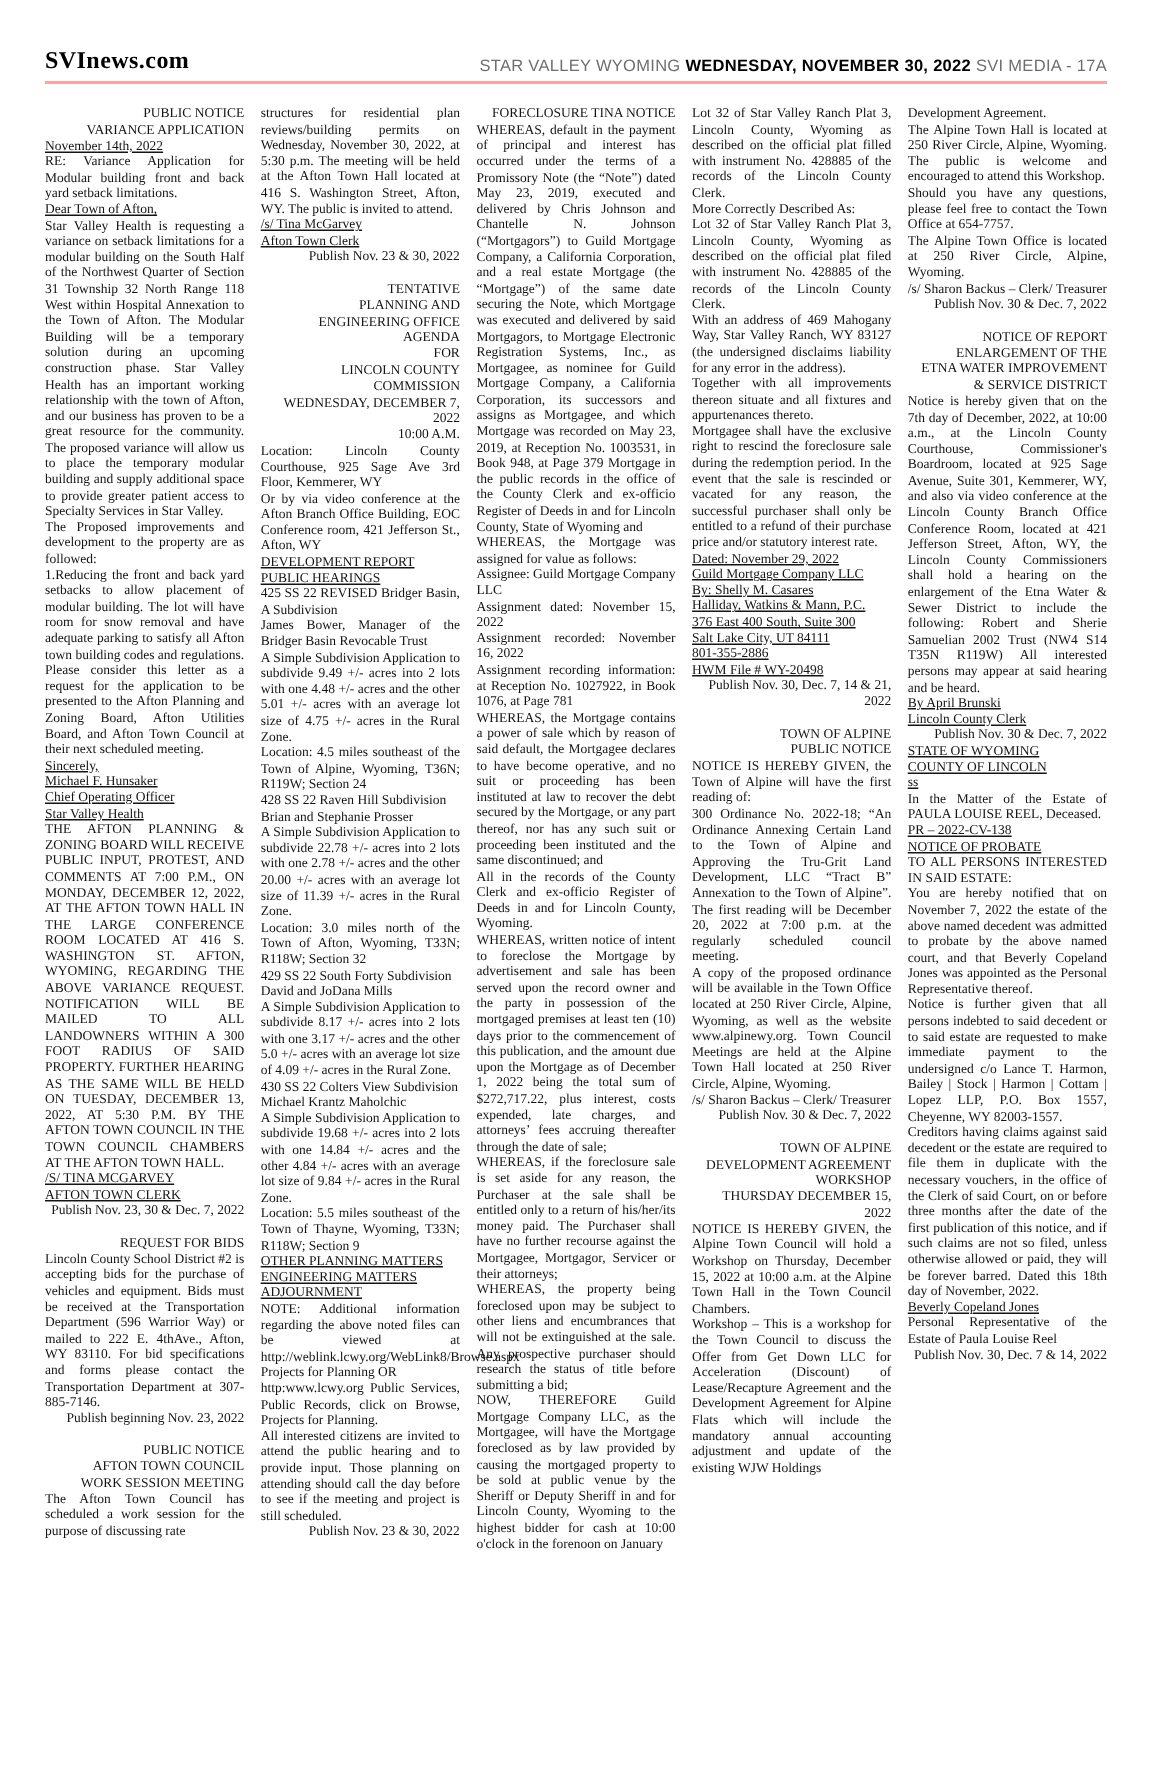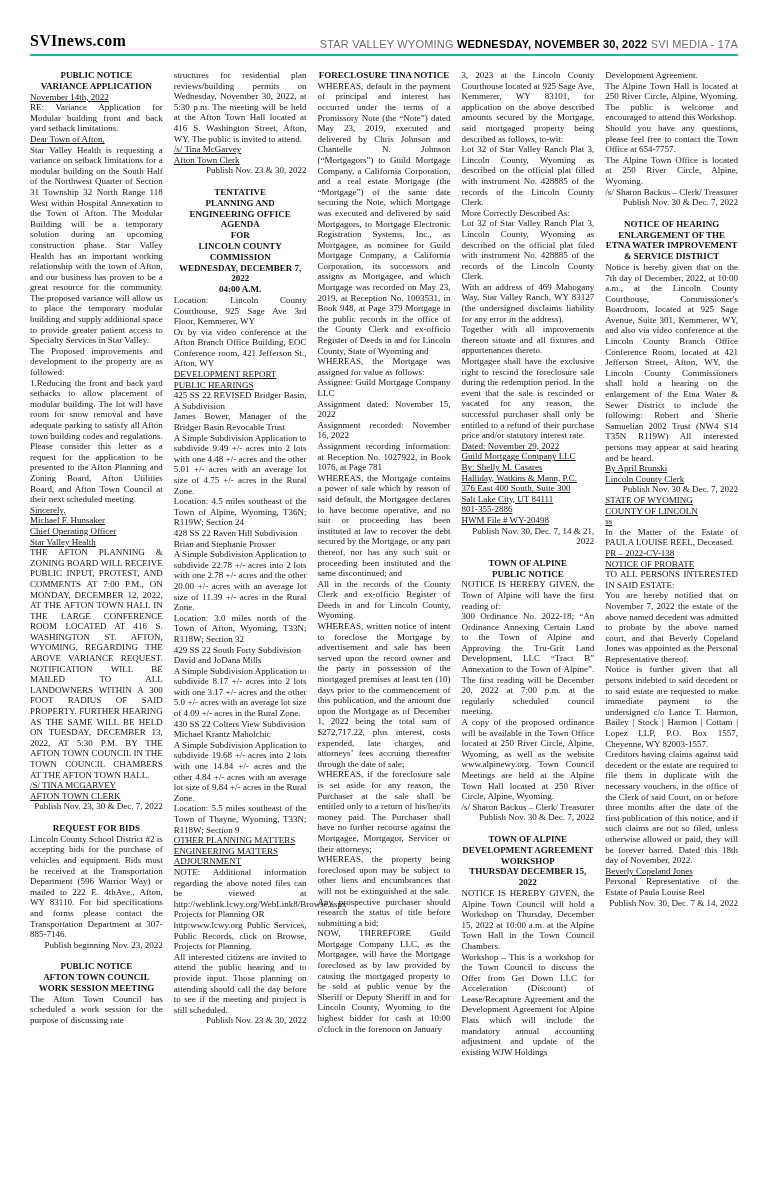--- a/index.html
+++ b/index.html
@@ -4,41 +4,41 @@
 <style>
   * { margin:0; padding:0; box-sizing:border-box; }
   html,body { background:#e8e8e8; }
   body { font-family:"Liberation Serif", serif; }
   .page {
     width:768px; height:1187px; background:#ffffff; margin:0 auto;
     padding:32px 30px 0 30px; overflow:hidden; color:#1a1a1a;
   }
   .masthead {
     display:flex; justify-content:space-between; align-items:flex-end;
-    border-bottom:2px solid #14b8a6; padding-bottom:4px;
+    border-bottom:2px solid #fca5a5; padding-bottom:4px;
   }
   .site-name {
     font-family:"Liberation Serif", serif; font-weight:bold;
     font-size:16px; letter-spacing:0.3px; color:#000;
   }
   .issue-line {
     font-family:"Liberation Sans", sans-serif; font-size:11px;
     color:#6e6e6e; letter-spacing:0.2px; white-space:nowrap;
   }
   .issue-line .date { color:#000; font-weight:bold; }
   .columns { display:flex; gap:11px; margin-top:14px; }
   .col {
     flex:1 1 0; min-width:0;
     font-size:9px; line-height:10.6px; color:#141414;
   }
   .para { text-align:justify; }
   .plain-line { text-align:left;text-decoration:underline; }
   .publish { font-weight:normal; text-align:right; }
   .notice-heading {
-    font-weight:bold; text-align:center; margin-top:11px; line-height:10.8px;
+    font-weight:normal; text-align:right; margin-top:11px; line-height:10.8px;
   }
   .col > :first-child { margin-top:0; }
 </style>
 </head>
 <body>
 
 <div class="page">
   <div class="masthead">
     <span class="site-name">SVInews.com</span>
     <span class="issue-line"><span>STAR VALLEY WYOMING </span><span class="date">WEDNESDAY, NOVEMBER 30, 2022</span><span> SVI MEDIA - 17A</span></span>
@@ -83,21 +83,21 @@
         <p class="publish">Publish Nov. 23 &amp; 30, 2022</p>
         <div class="notice-heading">
           <div>TENTATIVE</div>
           <div>PLANNING AND</div>
           <div>ENGINEERING OFFICE</div>
           <div>AGENDA</div>
           <div>FOR</div>
           <div>LINCOLN COUNTY</div>
           <div>COMMISSION</div>
           <div>WEDNESDAY, DECEMBER 7, 2022</div>
-          <div>04:00 A.M.</div>
+          <div>10:00 A.M.</div>
         </div>
         <p class="para">Location: Lincoln County Courthouse, 925 Sage Ave 3rd Floor, Kemmerer, WY</p>
         <p class="para">Or by via video conference at the Afton Branch Office Building, EOC Conference room, 421 Jefferson St., Afton, WY</p>
         <p class="plain-line">DEVELOPMENT REPORT</p>
         <p class="plain-line">PUBLIC HEARINGS</p>
         <p class="para">425 SS 22 REVISED Bridger Basin, A Subdivision</p>
         <p class="para">James Bower, Manager of the Bridger Basin Revocable Trust</p>
         <p class="para">A Simple Subdivision Application to subdivide 9.49 +/- acres into 2 lots with one 4.48 +/- acres and the other 5.01 +/- acres with an average lot size of 4.75 +/- acres in the Rural Zone.</p>
         <p class="para">Location: 4.5 miles southeast of the Town of Alpine, Wyoming, T36N; R119W; Section 24</p>
         <p class="para">428 SS 22 Raven Hill Subdivision</p>
@@ -130,21 +130,20 @@
         <p class="para">Assignment recorded: November 16, 2022</p>
         <p class="para">Assignment recording information: at Reception No. 1027922, in Book 1076, at Page 781</p>
         <p class="para">WHEREAS, the Mortgage contains a power of sale which by reason of said default, the Mortgagee declares to have become operative, and no suit or proceeding has been instituted at law to recover the debt secured by the Mortgage, or any part thereof, nor has any such suit or proceeding been instituted and the same discontinued; and</p>
         <p class="para">All in the records of the County Clerk and ex-officio Register of Deeds in and for Lincoln County, Wyoming.</p>
         <p class="para">WHEREAS, written notice of intent to foreclose the Mortgage by advertisement and sale has been served upon the record owner and the party in possession of the mortgaged premises at least ten (10) days prior to the commencement of this publication, and the amount due upon the Mortgage as of December 1, 2022 being the total sum of $272,717.22, plus interest, costs expended, late charges, and attorneys’ fees accruing thereafter through the date of sale;</p>
         <p class="para">WHEREAS, if the foreclosure sale is set aside for any reason, the Purchaser at the sale shall be entitled only to a return of his/her/its money paid.  The Purchaser shall have no further recourse against the Mortgagee, Mortgagor, Servicer or their attorneys;</p>
         <p class="para">WHEREAS, the property being foreclosed upon may be subject to other liens and encumbrances that will not be extinguished at the sale. Any prospective purchaser should research the status of title before submitting a bid;</p>
         <p class="para">NOW, THEREFORE Guild Mortgage Company LLC, as the Mortgagee, will have the Mortgage foreclosed as by law provided by causing the mortgaged property to be sold at public venue by the Sheriff or Deputy Sheriff in and for Lincoln County, Wyoming to the highest bidder for cash at 10:00 o'clock in the forenoon on January</p>
       </div>
       <div class="col">
-        <p class="para">3, 2023 at the Lincoln County Courthouse located at 925 Sage Ave, Kemmerer, WY 83101, for application on the above described amounts secured by the Mortgage, said mortgaged property being described as follows, to-wit:</p>
         <p class="para">Lot 32 of Star Valley Ranch Plat 3, Lincoln County, Wyoming as described on the official plat filled with instrument No. 428885 of the records of the Lincoln County Clerk.</p>
         <p class="para">More Correctly Described As:</p>
         <p class="para">Lot 32 of Star Valley Ranch Plat 3, Lincoln County, Wyoming as described on the official plat filed with instrument No. 428885 of the records of the Lincoln County Clerk.</p>
         <p class="para">With an address of 469 Mahogany Way, Star Valley Ranch, WY 83127 (the undersigned disclaims liability for any error in the address).</p>
         <p class="para">Together with all improvements thereon situate and all fixtures and appurtenances thereto.</p>
         <p class="para">Mortgagee shall have the exclusive right to rescind the foreclosure sale during the redemption period.  In the event that the sale is rescinded or vacated for any reason, the successful purchaser shall only be entitled to a refund of their purchase price and/or statutory interest rate.</p>
         <p class="plain-line">Dated: November 29, 2022</p>
         <p class="plain-line">Guild Mortgage Company LLC</p>
         <p class="plain-line">By: Shelly M. Casares</p>
         <p class="plain-line">Halliday, Watkins &amp; Mann, P.C.</p>
@@ -173,21 +172,21 @@
         <p class="para">Workshop – This is a workshop for the Town Council to discuss the Offer from Get Down LLC for Acceleration (Discount) of Lease/Recapture Agreement and the Development Agreement for Alpine Flats which will include the mandatory annual accounting adjustment and update of the existing WJW Holdings</p>
       </div>
       <div class="col">
         <p class="para">Development Agreement.</p>
         <p class="para">The Alpine Town Hall is located at 250 River Circle, Alpine, Wyoming.  The public is welcome and encouraged to attend this Workshop.</p>
         <p class="para">Should you have any questions, please feel free to contact the Town Office at 654-7757.</p>
         <p class="para">The Alpine Town Office is located at 250 River Circle, Alpine, Wyoming.</p>
         <p class="para">/s/ Sharon Backus – Clerk/ Treasurer</p>
         <p class="publish">Publish Nov. 30 &amp; Dec. 7, 2022</p>
         <div class="notice-heading">
-          <div>NOTICE OF HEARING</div>
+          <div>NOTICE OF REPORT</div>
           <div>ENLARGEMENT OF THE</div>
           <div>ETNA WATER IMPROVEMENT</div>
           <div>&amp; SERVICE DISTRICT</div>
         </div>
         <p class="para">Notice is hereby given that on the 7th day of December, 2022, at 10:00 a.m., at the Lincoln County Courthouse, Commissioner's Boardroom, located at 925 Sage Avenue, Suite 301, Kemmerer, WY, and also via video conference at the Lincoln County Branch Office Conference Room, located at 421 Jefferson Street, Afton, WY, the Lincoln County Commissioners shall hold a hearing on the enlargement of the Etna Water &amp; Sewer District to include the following:  Robert and Sherie Samuelian 2002 Trust (NW4 S14 T35N R119W)  All interested persons may appear at said hearing and be heard.</p>
         <p class="plain-line">By April Brunski</p>
         <p class="plain-line">Lincoln County Clerk</p>
         <p class="publish">Publish Nov. 30 &amp; Dec. 7, 2022</p>
         <p class="plain-line">STATE OF WYOMING</p>
         <p class="plain-line">COUNTY OF LINCOLN</p>

